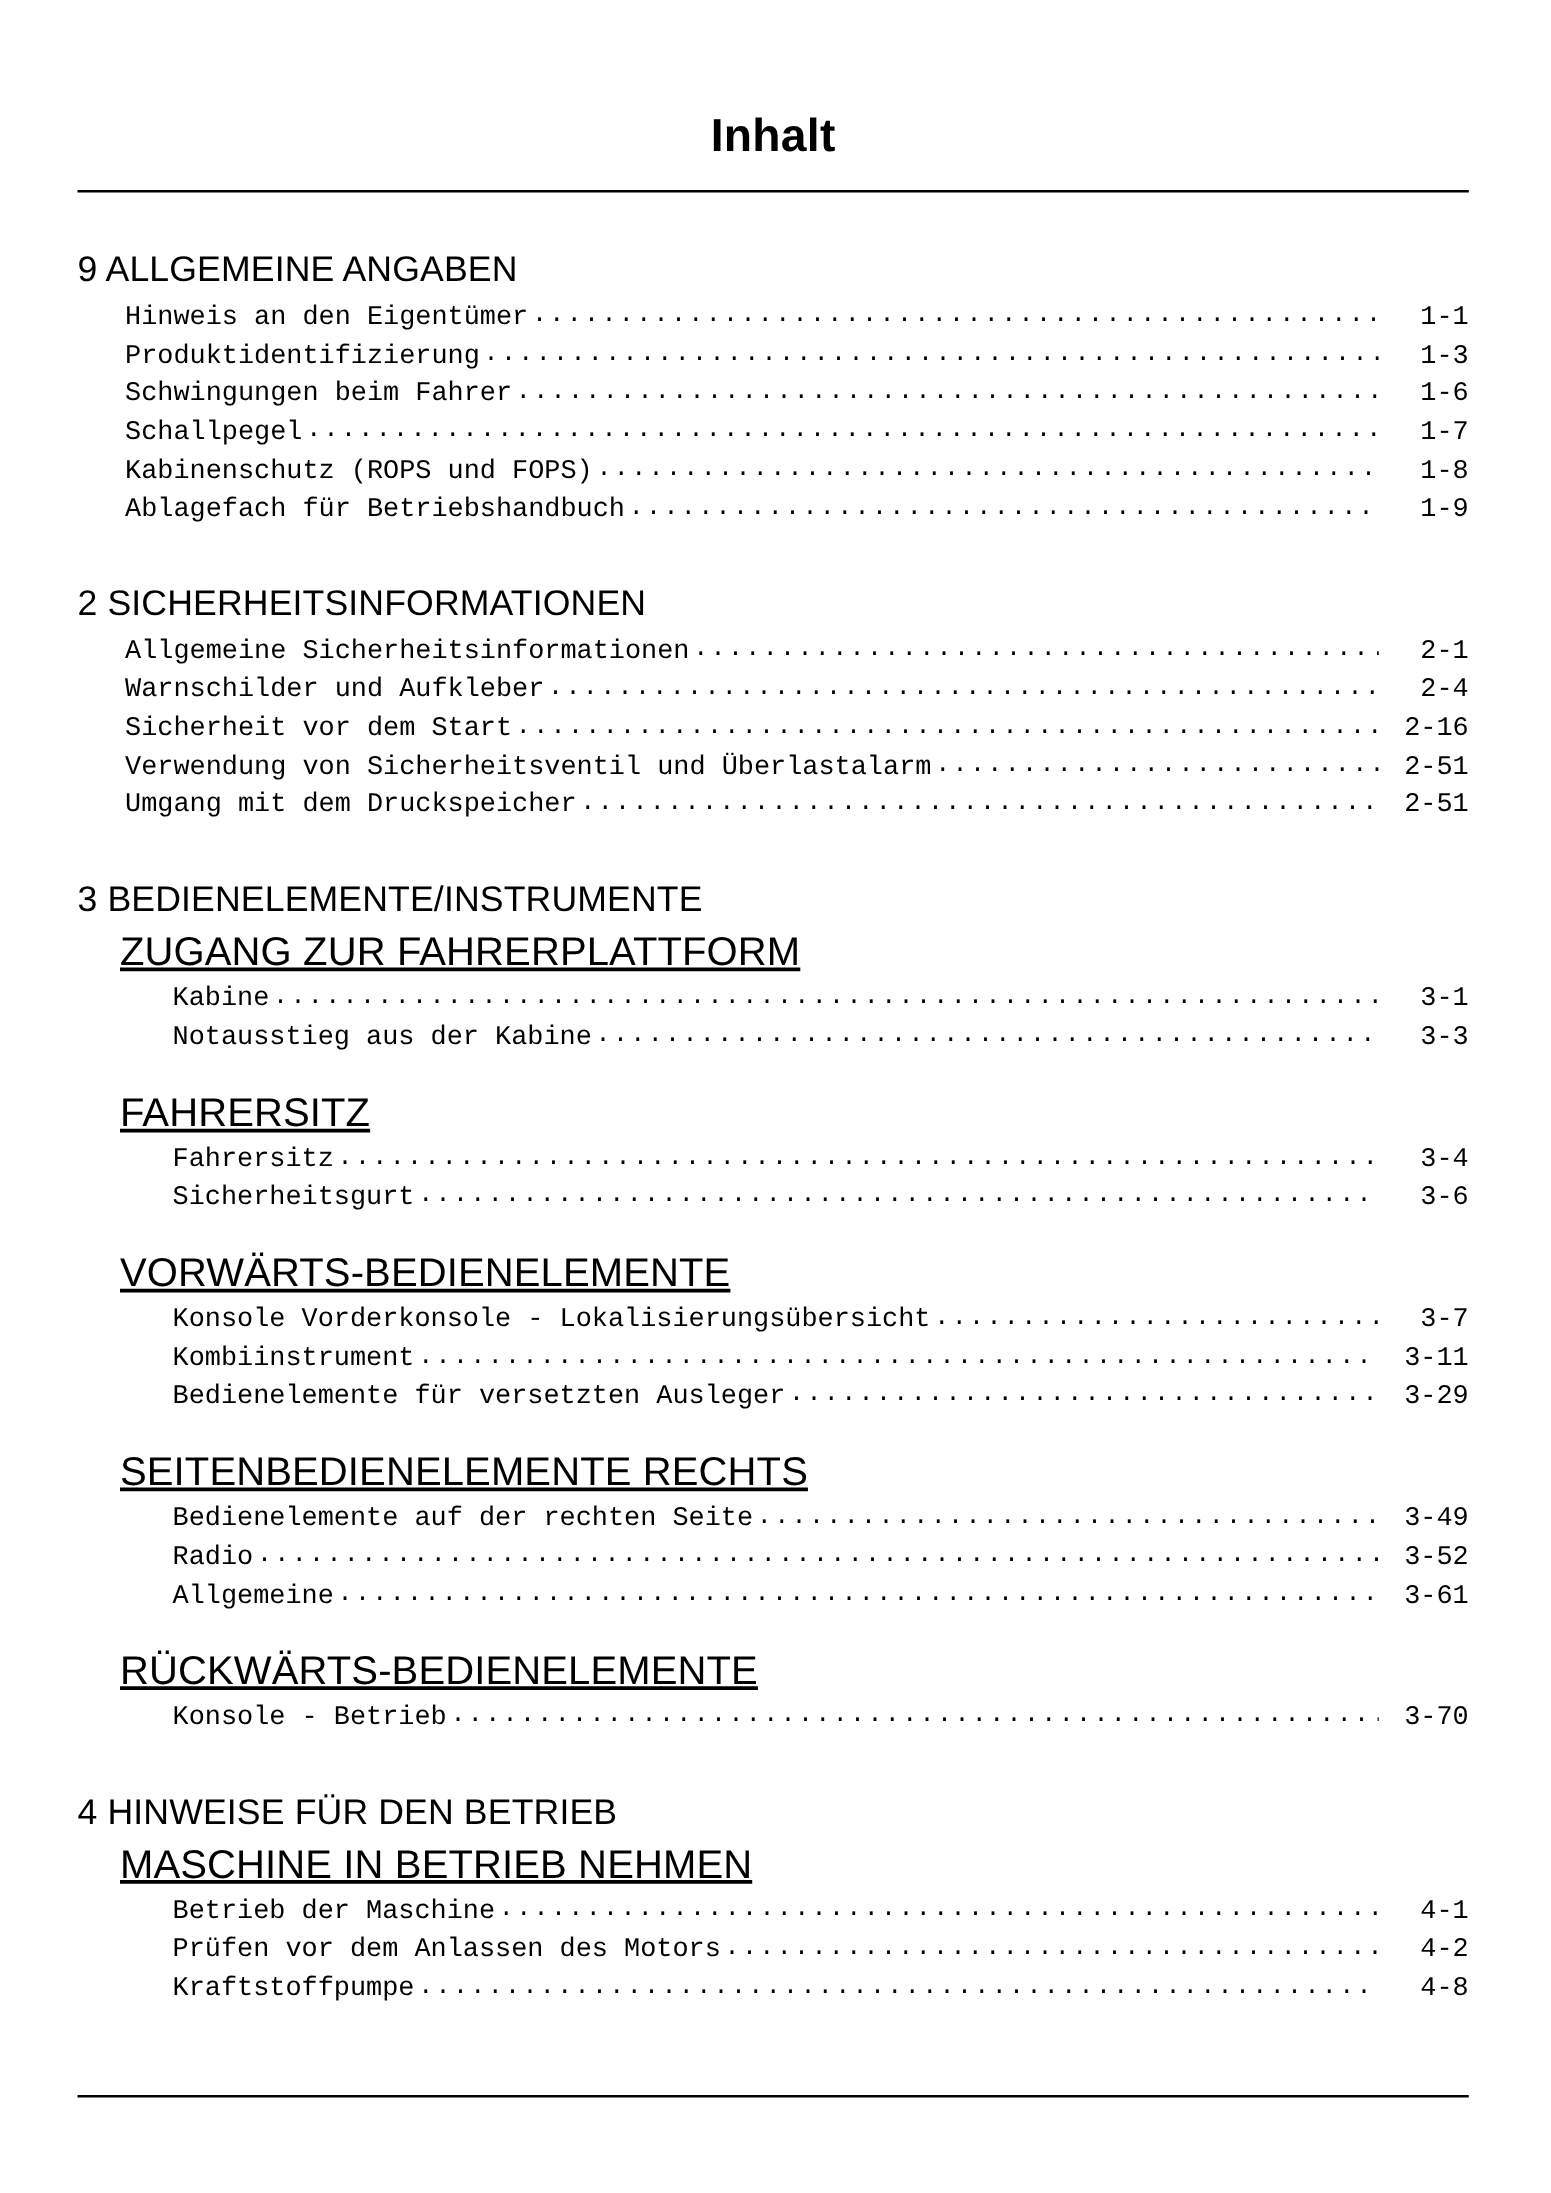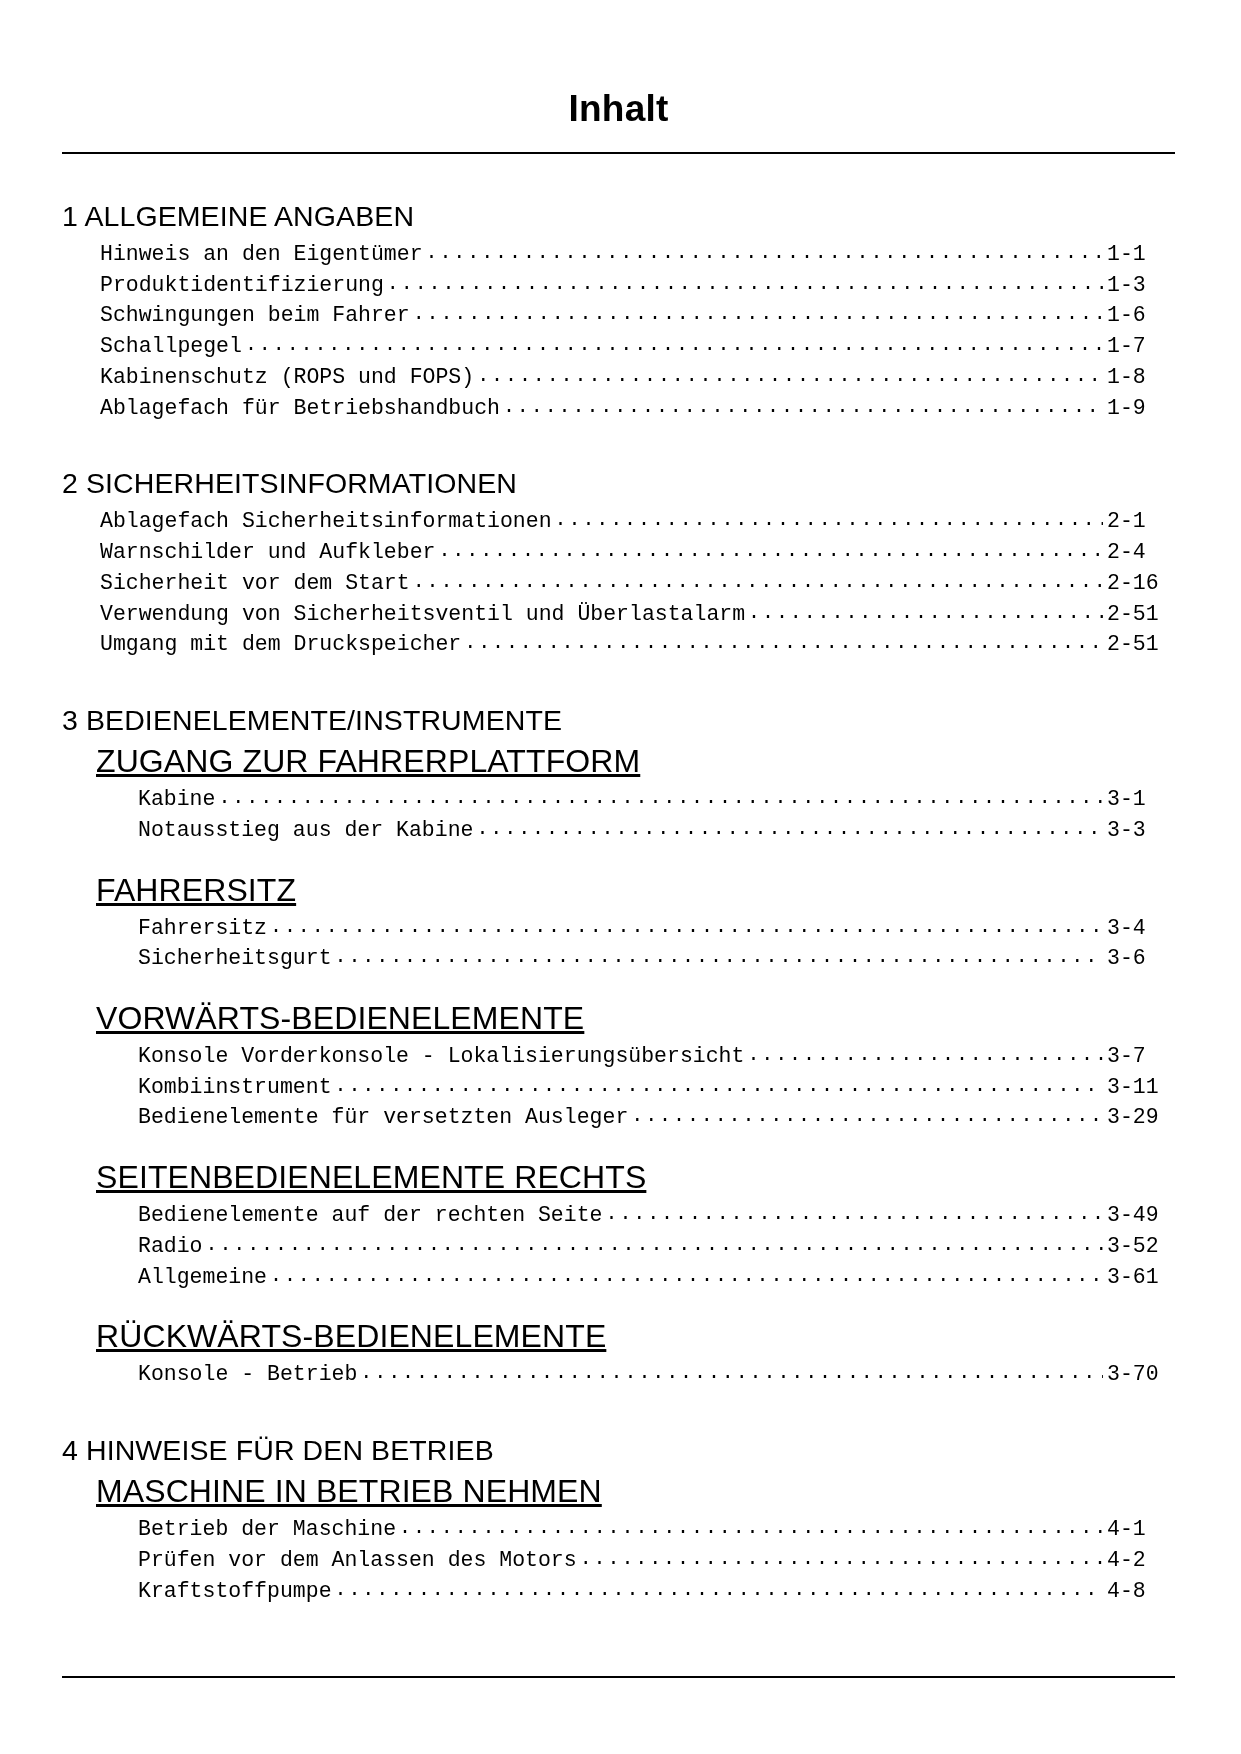--- a/index.html
+++ b/index.html
@@ -90,36 +90,37 @@
     white-space: nowrap;
     margin: 0 4px 0 3px;
     position: relative;
     top: -2px;
     font-size: 20px;
     letter-spacing: 1.9px;
     color: #000;
   }
   .entry .page-num {
     flex: 0 0 68px;
+    text-align: right;
   }
   .chapter-gap-lg { height: 34px; }
   .section-gap { height: 26px; }
   .group { margin-bottom: 0; }
 </style>
 </head>
 <body>
 
 <div class="page">
 
   <h1 class="doc-title">Inhalt</h1>
   <div class="rule-top"></div>
 
   <div class="toc" id="toc-root">
       <div class="chapter">
-        <div class="chapter-title">1 ALLGEMEINE ANGABEN</div>
+        <div class="chapter-title">9 ALLGEMEINE ANGABEN</div>
         <ul class="entries">
           <li class="entry">
             <span class="label">Hinweis an den Eigentümer</span>
             <span class="dots">........................................................................................................................................................................................................</span>
             <span class="page-num">1-1</span>
           </li>
           <li class="entry">
             <span class="label">Produktidentifizierung</span>
             <span class="dots">........................................................................................................................................................................................................</span>
             <span class="page-num">1-3</span>
@@ -144,21 +145,21 @@
             <span class="dots">........................................................................................................................................................................................................</span>
             <span class="page-num">1-9</span>
           </li>
         </ul>
       </div>
       <div class="chapter-gap-lg"></div>
       <div class="chapter">
         <div class="chapter-title">2 SICHERHEITSINFORMATIONEN</div>
         <ul class="entries">
           <li class="entry">
-            <span class="label">Ablagefach Sicherheitsinformationen</span>
+            <span class="label">Allgemeine Sicherheitsinformationen</span>
             <span class="dots">........................................................................................................................................................................................................</span>
             <span class="page-num">2-1</span>
           </li>
           <li class="entry">
             <span class="label">Warnschilder und Aufkleber</span>
             <span class="dots">........................................................................................................................................................................................................</span>
             <span class="page-num">2-4</span>
           </li>
           <li class="entry">
             <span class="label">Sicherheit vor dem Start</span>

